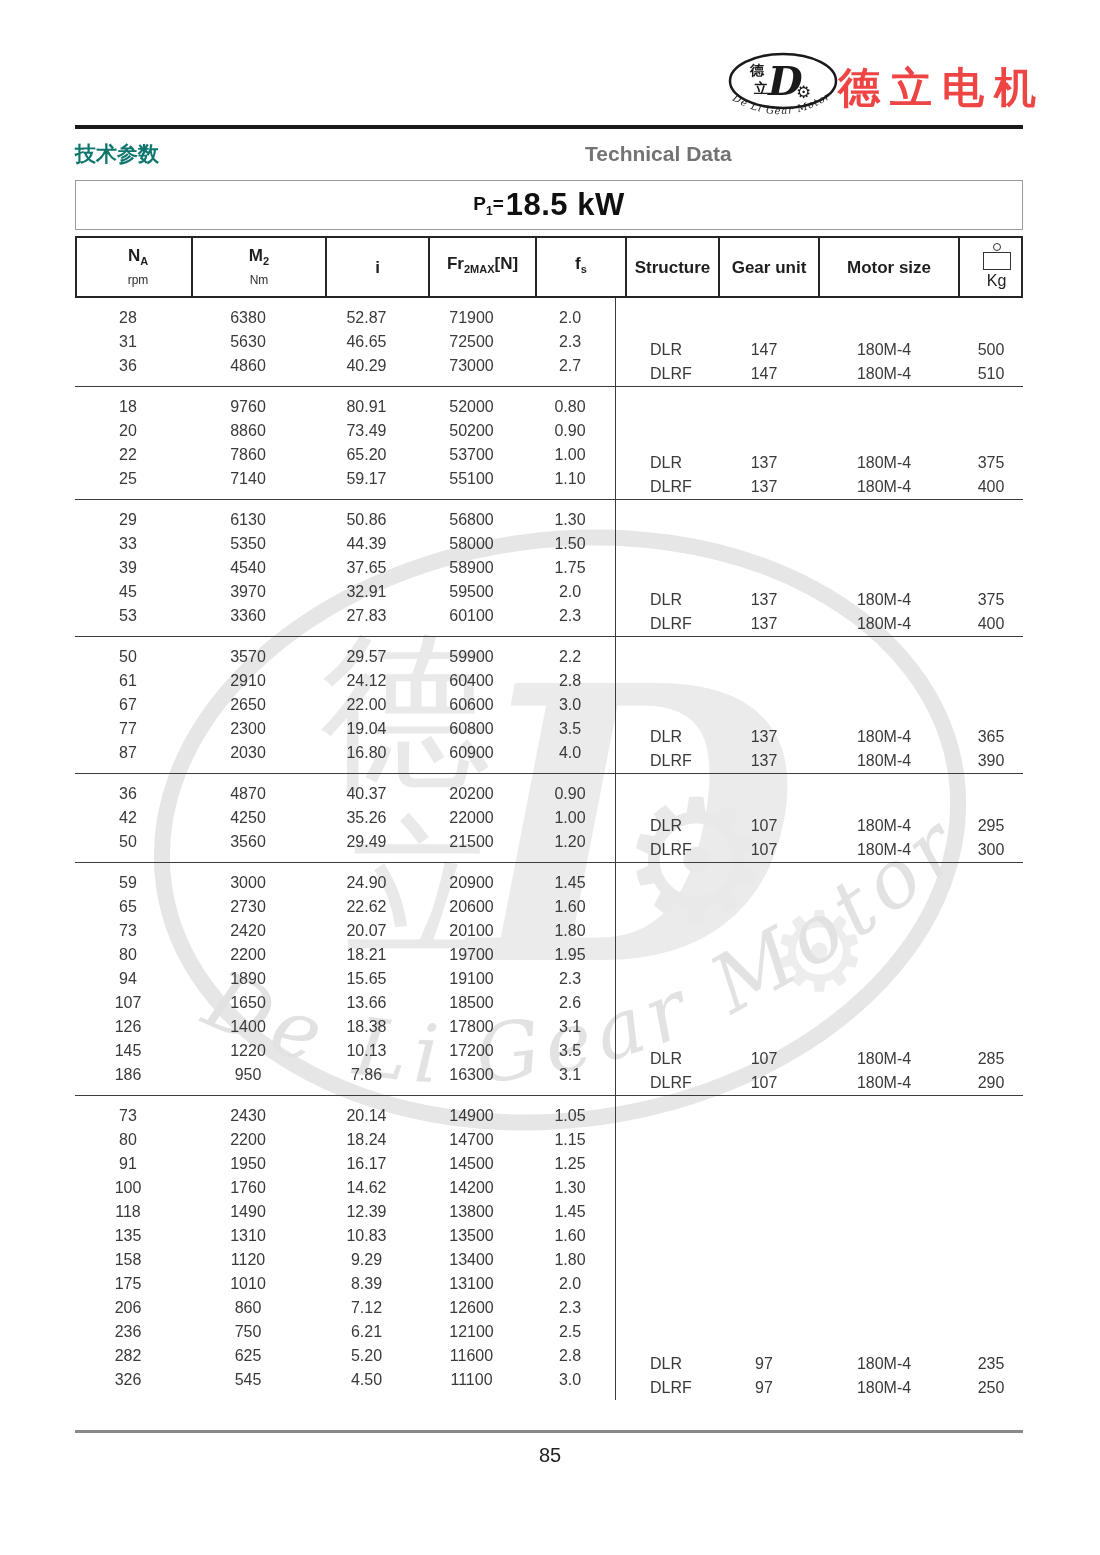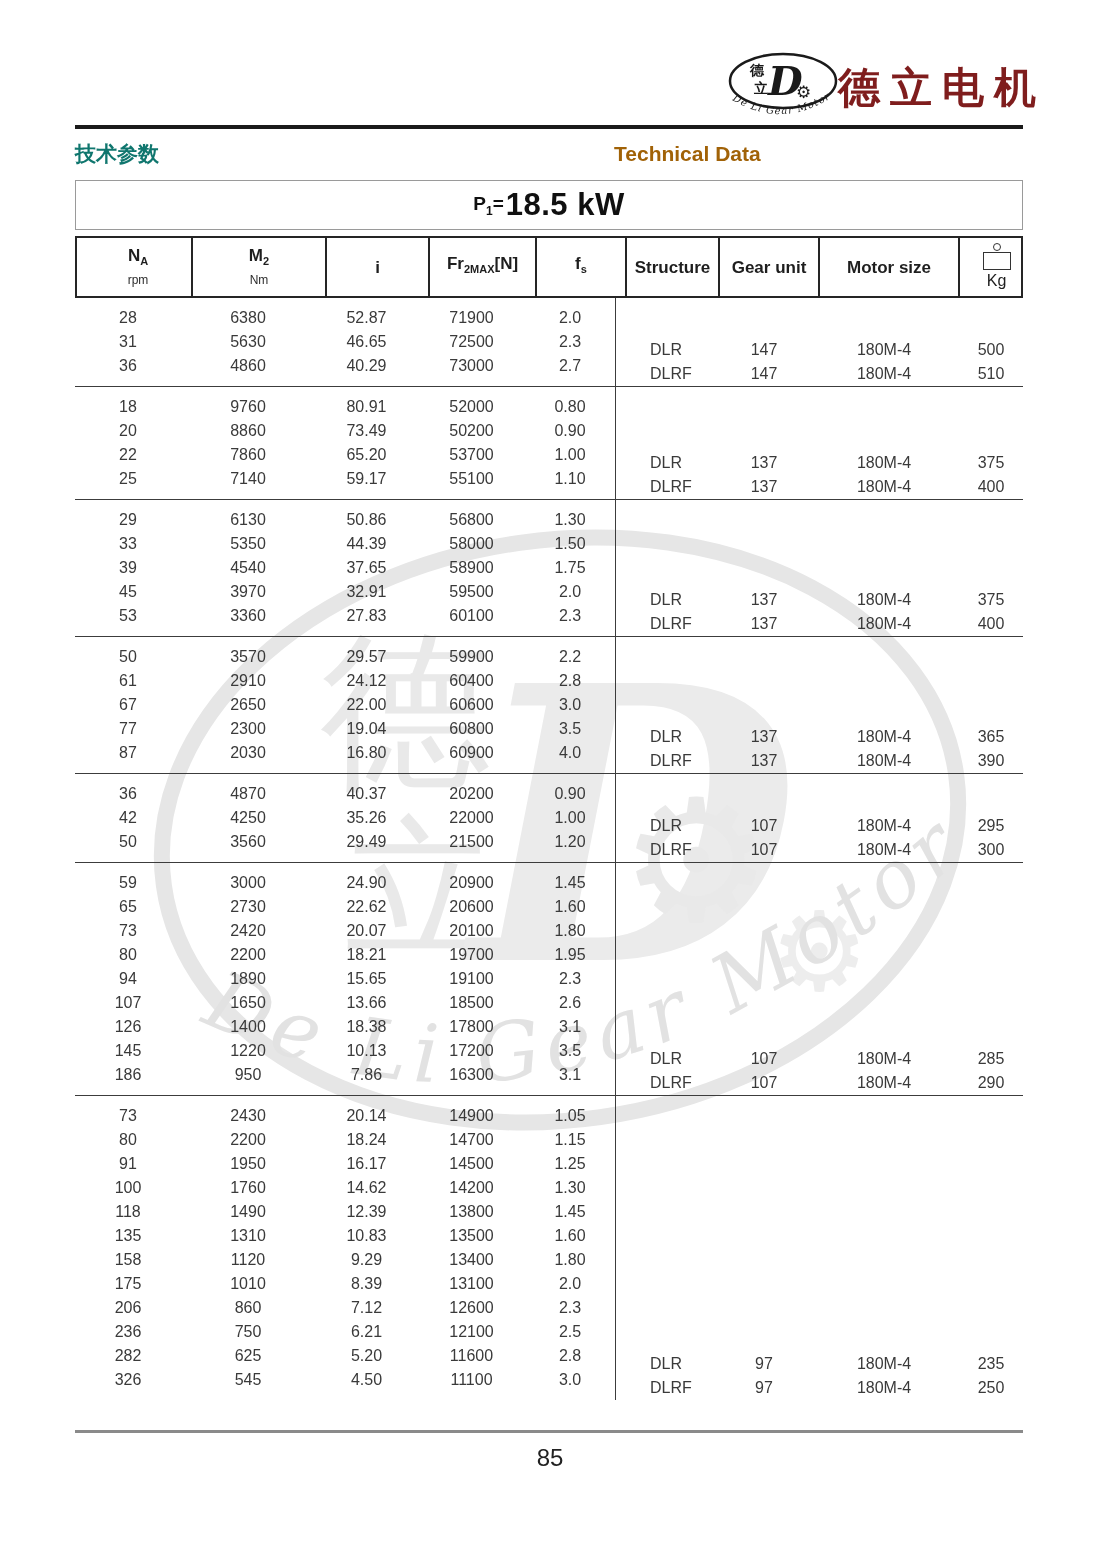--- a/index.html
+++ b/index.html
@@ -8,26 +8,26 @@
     background:#ffffff; overflow:hidden;
     font-family:"Liberation Sans", sans-serif; color:#3a3a3a;
   }
   .layer { position:absolute; left:0; top:0; }
   .wm { z-index:0; }
 
   
   .brand-name {
     position:absolute; top:60px; left:838px; z-index:1;
     font-family:"DejaVu Serif", serif; font-weight:bold;
-    font-size:42px; letter-spacing:10px; color:#7f1d1d; white-space:nowrap;
+    font-size:42px; letter-spacing:10px; color:#ef4444; white-space:nowrap;
   }
   .logo-svg { position:absolute; top:50px; left:726px; z-index:1; }
   .thick-rule { position:absolute; top:125px; left:75px; width:948px; height:4px; background:#1a1a1a; z-index:1; }
   .title-zh { position:absolute; top:140px; left:75px; font-size:21px; font-weight:bold; color:#0f766e; z-index:1; }
-  .title-en { position:absolute; top:142px; left:614px; font-size:21px; font-weight:bold; color:#a16207; z-index:1; }
+  .title-en { position:absolute; top:142px; left:585px; font-size:21px; font-weight:bold; color:#737373; z-index:1; }
 
   
   .p1box {
     position:absolute; top:180px; left:75px; width:948px; height:50px; z-index:1;
     border:1.5px solid #9a9a9a; box-sizing:border-box; background:transparent;
     display:flex; align-items:center; justify-content:center; color:#101010;
   }
   .pp { font-size:19px; font-weight:bold; }
   .pp sub { font-size:12px; }
   .pval { font-size:31px; font-weight:bold; letter-spacing:0.5px; margin-left:2px; }
@@ -61,21 +61,21 @@
   .drow { display:grid; grid-template-columns:106px 134px 103px 107px 90px; line-height:24px; font-size:16px; }
   .drow .dcell { text-align:center; }
   .g-right { width:408px; box-sizing:border-box; border-left:1.5px solid #3c3c3c;
              display:flex; flex-direction:column; justify-content:flex-end;padding-left:6px; }
   .irow { display:grid; grid-template-columns:92px 100px 140px 74px; line-height:24px; font-size:16px; }
   .irow .icell { text-align:center; }
   .irow .st { text-align:left; padding-left:28px; }
 
   
   .footer-rule { position:absolute; top:1430px; left:75px; width:948px; height:3px; background:#8a8a8a; z-index:1; }
-  .page-num { position:absolute; top:1444px; left:0; width:1100px; text-align:center; font-size:24px; color:#222; z-index:1; }
+  .page-num { position:absolute; top:1444px; left:0; width:1100px; text-align:center; font-size:20px; color:#222; z-index:1; }
 </style>
 </head>
 <body>
 
 <div class="page">
 
   <svg class="layer wm" width="1100" height="1555" viewBox="0 0 1100 1555" aria-hidden="true">
     <ellipse cx="560" cy="830" rx="400" ry="290" fill="none" stroke="#e6e6e6" stroke-width="16" transform="rotate(-8 560 830)"></ellipse>
     <text x="320" y="770" font-family="DejaVu Serif, serif" font-size="170" fill="#e9e9e9">德</text>
     <text x="345" y="940" font-family="DejaVu Serif, serif" font-size="150" fill="#e9e9e9">立</text>

